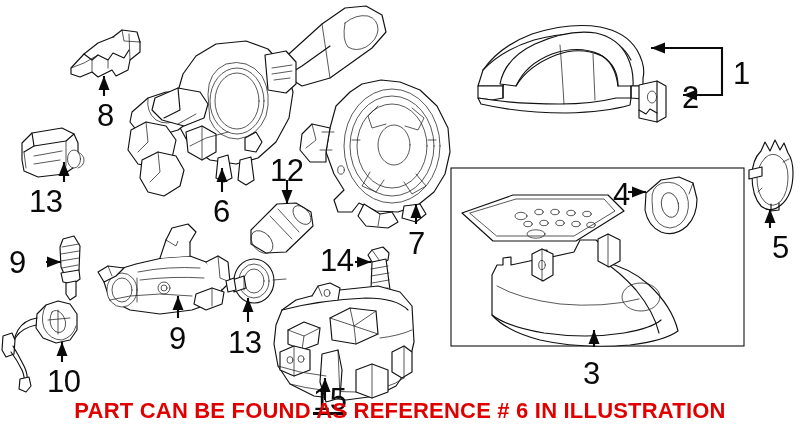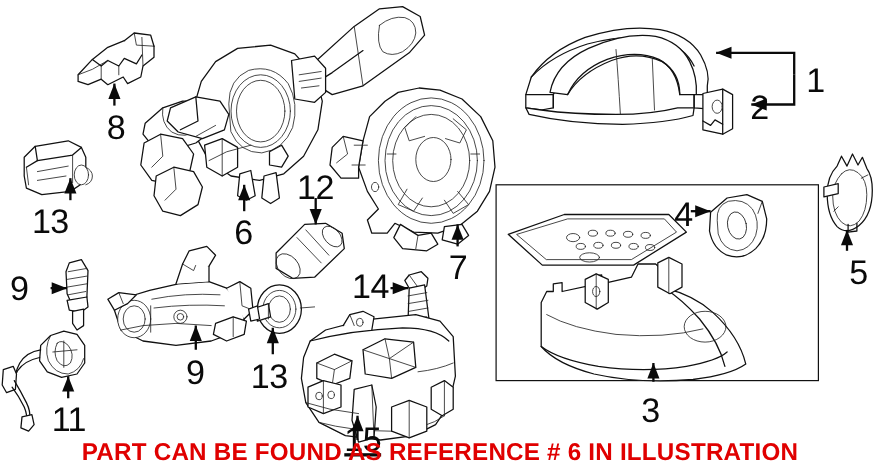--- a/index.html
+++ b/index.html
@@ -438,21 +438,21 @@
   <div class="callout-label" style="left:733px; top:58px;">1</div>
   <div class="callout-label" style="left:682px; top:82px;">2</div>
   <div class="callout-label" style="left:583px; top:358px;">3</div>
   <div class="callout-label" style="left:613px; top:179px;">4</div>
   <div class="callout-label" style="left:772px; top:232px;">5</div>
   <div class="callout-label" style="left:213px; top:196px;">6</div>
   <div class="callout-label" style="left:408px; top:228px;">7</div>
   <div class="callout-label" style="left:97px;  top:100px;">8</div>
   <div class="callout-label" style="left:169px; top:323px;">9</div>
   <div class="callout-label" style="left:9px;   top:247px;">9</div>
-  <div class="callout-label" style="left:47px;  top:366px;">11</div>
+  <div class="callout-label" style="left:47px;  top:366px;">10</div>
   <div class="callout-label" style="left:270px; top:155px;">12</div>
   <div class="callout-label" style="left:29px;  top:186px;">13</div>
   <div class="callout-label" style="left:228px; top:327px;">13</div>
   <div class="callout-label" style="left:313px; top:384px;text-decoration:underline;">15</div>
   <div class="callout-label" style="left:320px; top:245px;">14</div>
 
   <div class="note-overlay">PART CAN BE FOUND AS REFERENCE # 6 IN ILLUSTRATION</div>
 
 </div>
 

